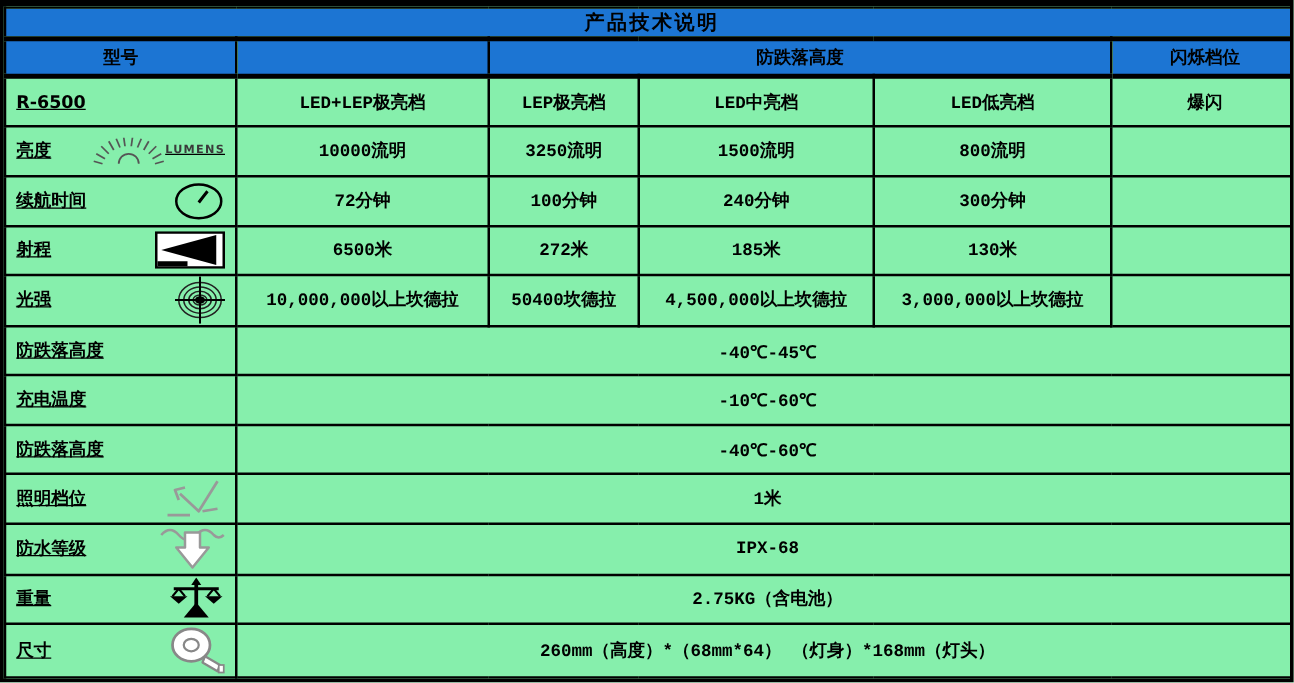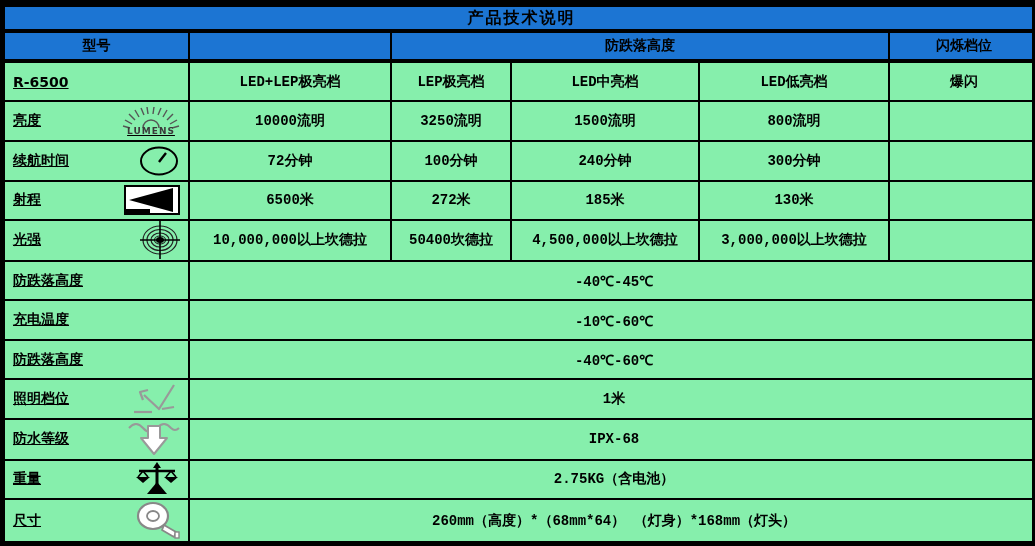--- a/index.html
+++ b/index.html
@@ -43,21 +43,21 @@
   }
   .label-flex{display:flex;align-items:center;justify-content:space-between;}
   .label-text{font-size:14px;}
   td.value-cell{
     font-family:"Liberation Mono","DejaVu Sans Mono",monospace;
     font-size:14px;
     font-weight:bold;
     text-align:center;
   }
   tr.body-row td{height:37px;}
-  .icon{display:inline-flex;flex-direction:column;align-items:center;line-height:1;}
+  .icon{display:inline-flex;flex-direction:row;align-items:center;line-height:1;}
   .lumens-word{
     font-size:9px;font-weight:bold;color:#3a3a3a;letter-spacing:1px;
     font-family:"DejaVu Sans",sans-serif;margin-top:-2px;
   }
 </style>
 </head>
 <body>
 
 <div id="screen">
 <table class="spec">

